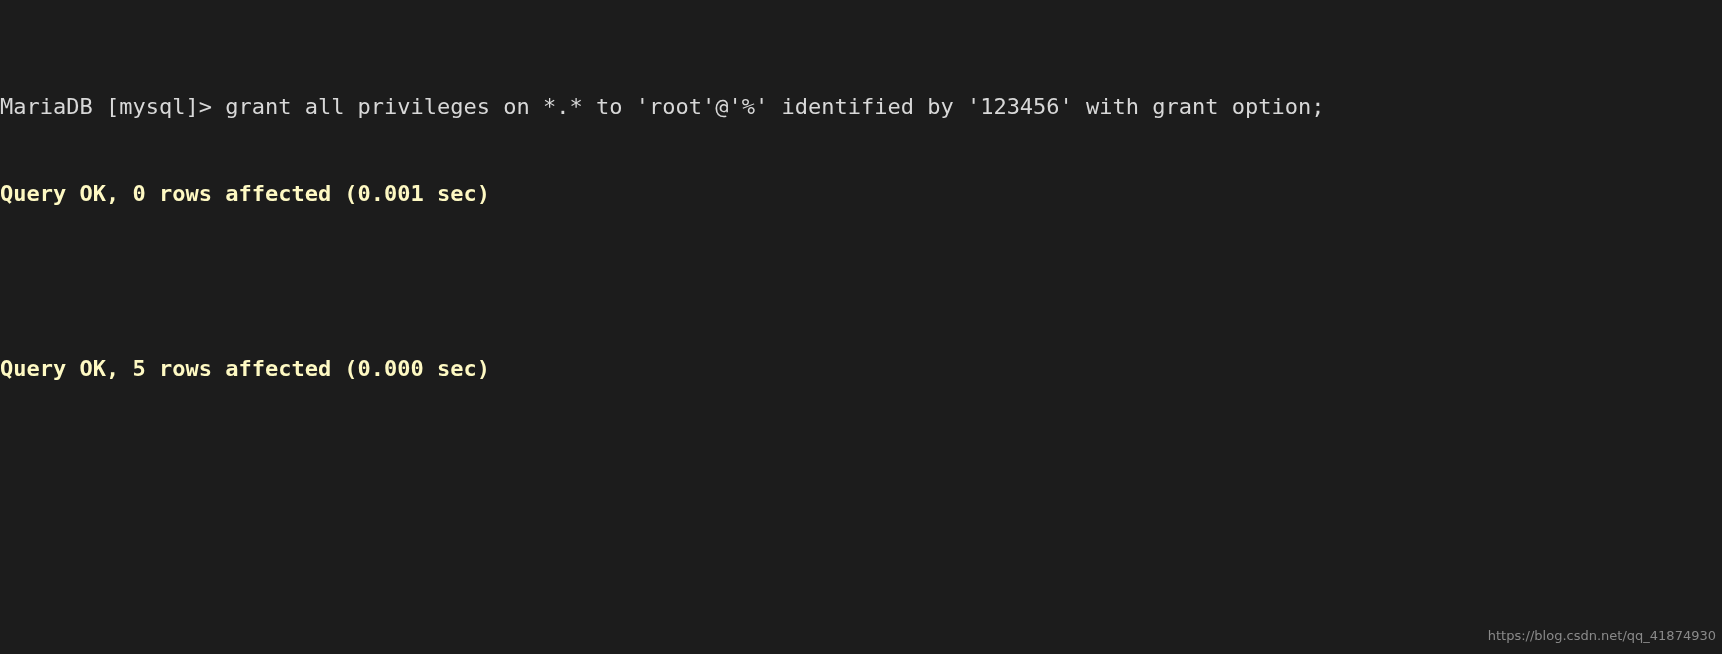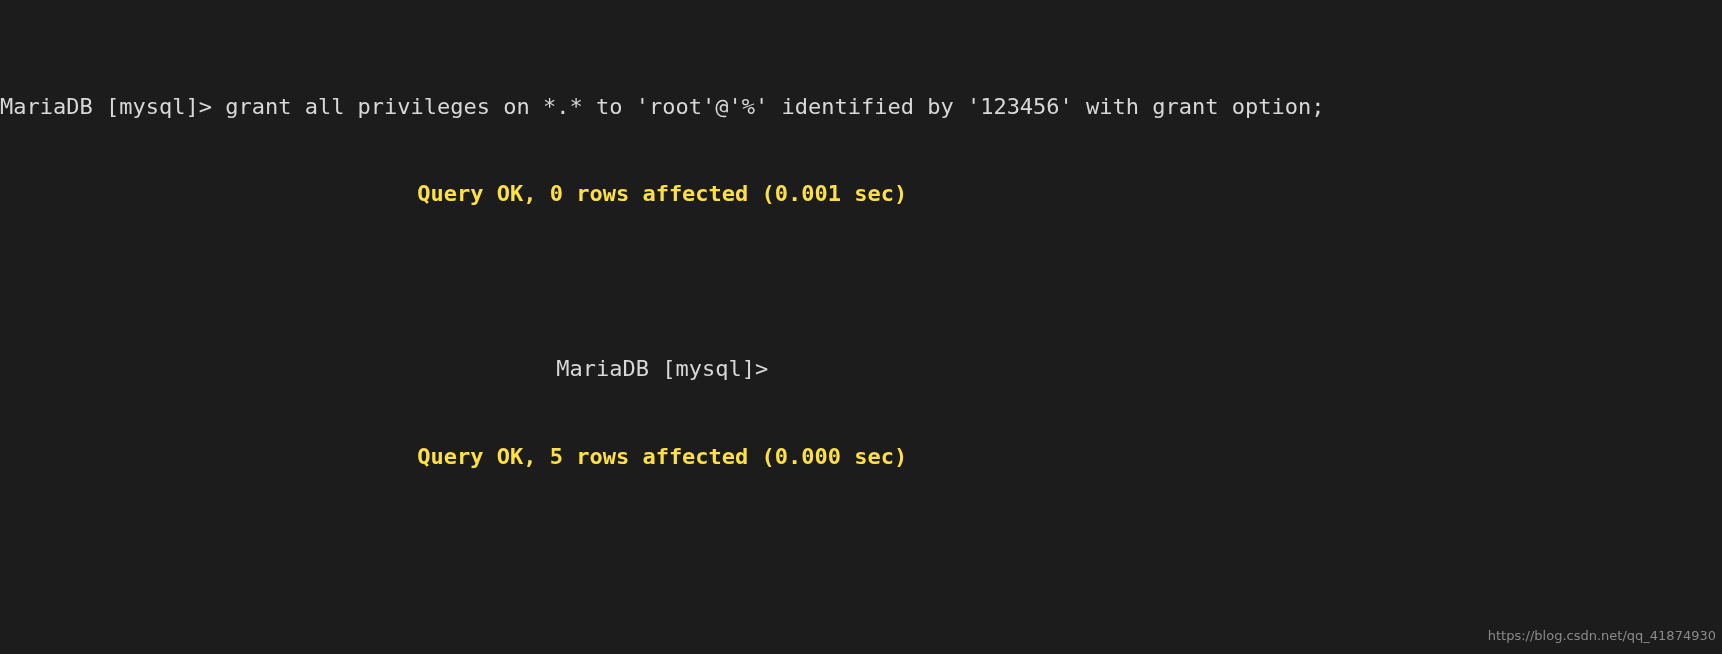--- a/index.html
+++ b/index.html
@@ -22,25 +22,24 @@
   .screen {
     position: absolute;
     left: 0px;
     top: 4px;
     white-space: pre;
   }
   .line {
     height: 29.2px;
     white-space: pre;
     color: #d8d8d8;
-    text-align: center;
   }
   .line.bold {
     font-weight: bold;
-    color: #fde047;
+    color: #fef9c3;
   }
   .line.blank {
     color: transparent;
   }
   .watermark {
     position: absolute;
     right: 6px;
     bottom: 4px;
     font-family: "DejaVu Sans", "Liberation Sans", sans-serif;
     font-size: 13px;
@@ -52,21 +51,20 @@
 </style>
 </head>
 <body>
 
 <div id="terminal">
   <div class="screen">
 
     <div class="line">MariaDB [mysql]&gt; grant all privileges on *.* to 'root'@'%' identified by '123456' with grant option;</div>
     <div class="line bold">Query OK, 0 rows affected (0.001 sec)</div>
     <div class="line blank"></div>
-    <div class="line">MariaDB [mysql]&gt;</div>
     <div class="line bold">Query OK, 5 rows affected (0.000 sec)</div>
     <div class="line blank"></div>
     
     
     
     
     
     
     
     

